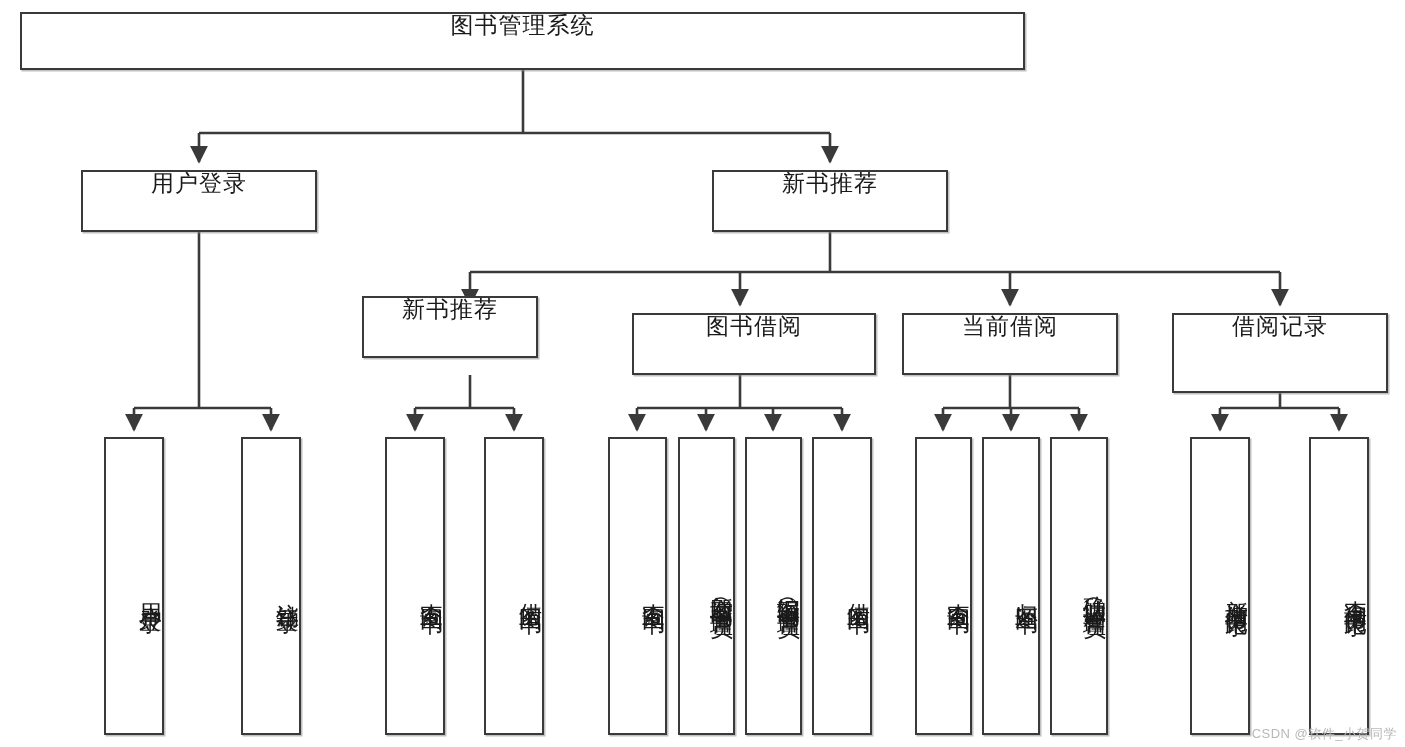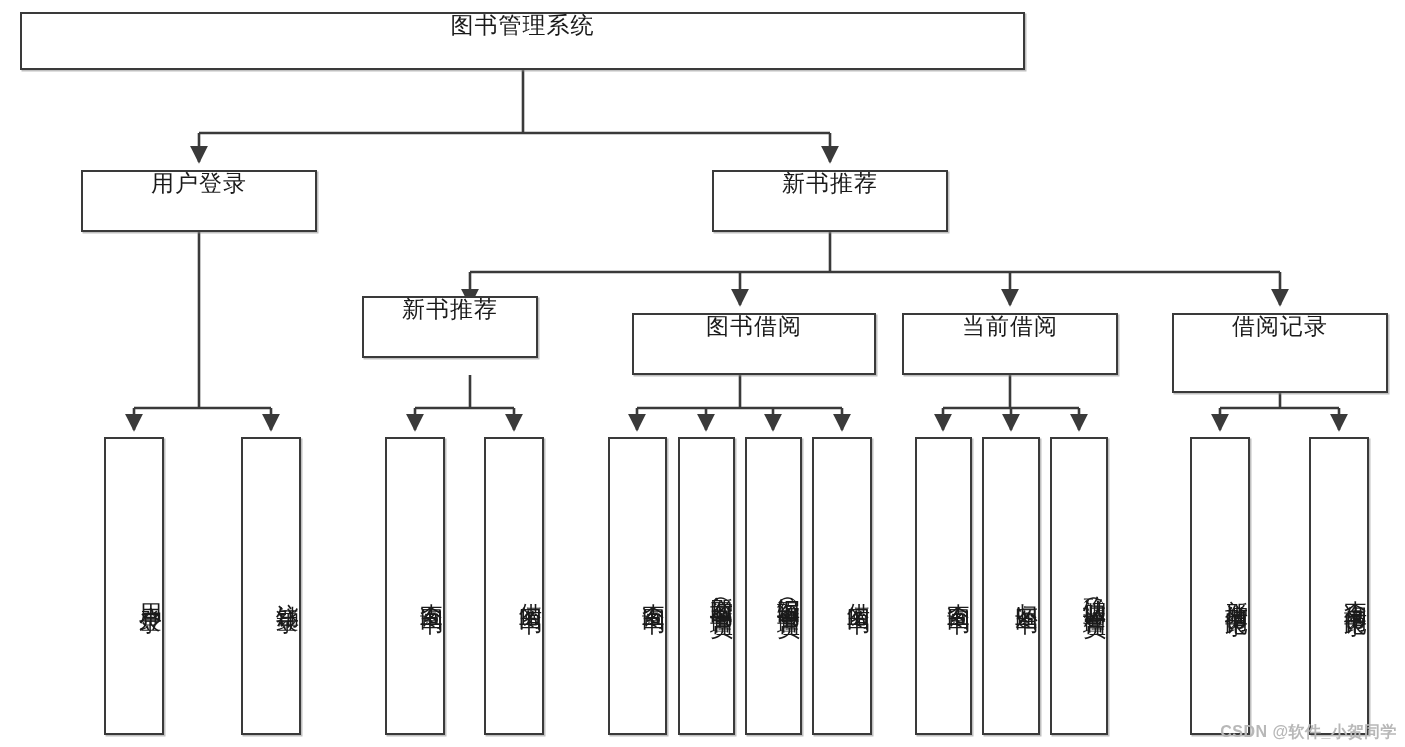--- a/index.html
+++ b/index.html
@@ -55,25 +55,24 @@
     text-orientation: upright;
     line-height: 1.0;
   }
   .node .hlabel {
     line-height: 1.0;
   }
   #watermark {
     position: absolute;
     right: 8px;
     bottom: 4px;
-    font-size: 16px;
+    font-size: 13px;
     color: #b8b8b8;
     letter-spacing: 0.5px;
     white-space: nowrap;
-    font-weight: bold;
   }
 </style>
 </head>
 <body>
 
 <div id="canvas">
 
   <svg class="edges" viewBox="0 0 1405 747" xmlns="http://www.w3.org/2000/svg">
     <defs>
       <marker id="arrow" viewBox="0 0 10 10" refX="9" refY="5" markerWidth="7" markerHeight="7" orient="auto-start-reverse">

